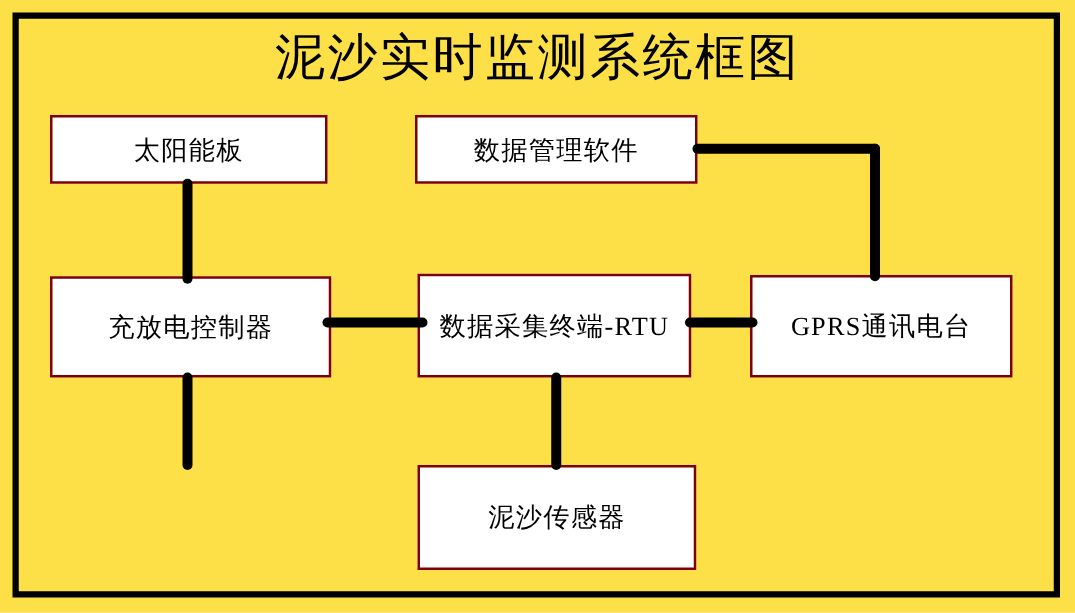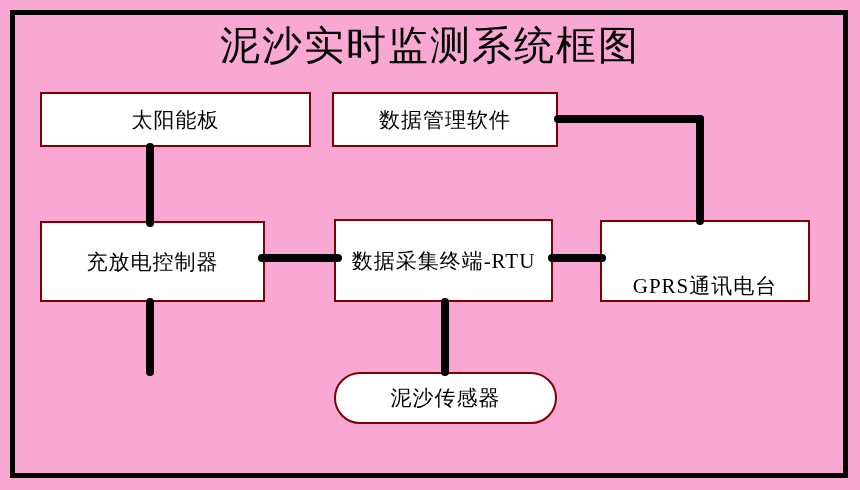--- a/index.html
+++ b/index.html
@@ -3,21 +3,21 @@
 <meta charset="utf-8">
 <style>
   html, body {
     margin: 0;
     padding: 0;
   }
   .canvas {
     position: relative;
     width: 860px;
     height: 490px;
-    background: #f9a8d4;
+    background: #fde047;
     font-family: "Liberation Serif", "DejaVu Serif", serif;
     overflow: hidden;
   }
   .outer-frame {
     position: absolute;
     left: 10px;
     top: 10px;
     width: 828px;
     height: 458px;
     border: 5px solid #000000;
@@ -47,27 +47,27 @@
     color: #000000;
     letter-spacing: 1px;
     text-align: center;
   }
   .connector {
     position: absolute;
     background: #000000;
     border-radius: 4px;
   }
   
-  #node-solar      { left: 40px;  top: 92px;  width: 271px; height: 55px; }
+  #node-solar      { left: 40px;  top: 92px;  width: 222px; height: 55px; }
   #node-software   { left: 332px; top: 92px;  width: 226px; height: 55px; font-family: Liberation Serif, serif; }
   #node-controller { left: 40px;  top: 221px; width: 225px; height: 81px; }
   #node-rtu        { left: 334px; top: 219px; width: 219px; height: 83px; }
-  #node-gprs       { left: 600px; top: 220px; width: 210px; height: 82px; align-items: flex-end; }
+  #node-gprs       { left: 600px; top: 220px; width: 210px; height: 82px; }
   #node-battery    { left: 40px;  top: 372px; width: 225px; height: 69px; }
-  #node-sensor     { left: 334px; top: 372px; width: 223px; height: 52px; border-radius: 30px; }
+  #node-sensor     { left: 334px; top: 372px; width: 223px; height: 84px; }
   
   #conn-solar-controller   { left: 146px; top: 143px; width: 8px;   height: 84px; }
   #conn-controller-battery { left: 146px; top: 298px; width: 8px;   height: 78px; }
   #conn-controller-rtu     { left: 258px; top: 254px; width: 84px;  height: 8px;  }
   #conn-rtu-gprs           { left: 548px; top: 254px; width: 58px;  height: 8px;  }
   #conn-rtu-sensor         { left: 441px; top: 298px; width: 8px;   height: 78px; }
   #conn-software-gprs-h    { left: 554px; top: 115px; width: 150px; height: 8px;  }
   #conn-software-gprs-v    { left: 696px; top: 115px; width: 8px;   height: 110px;}
 </style>
 </head>

